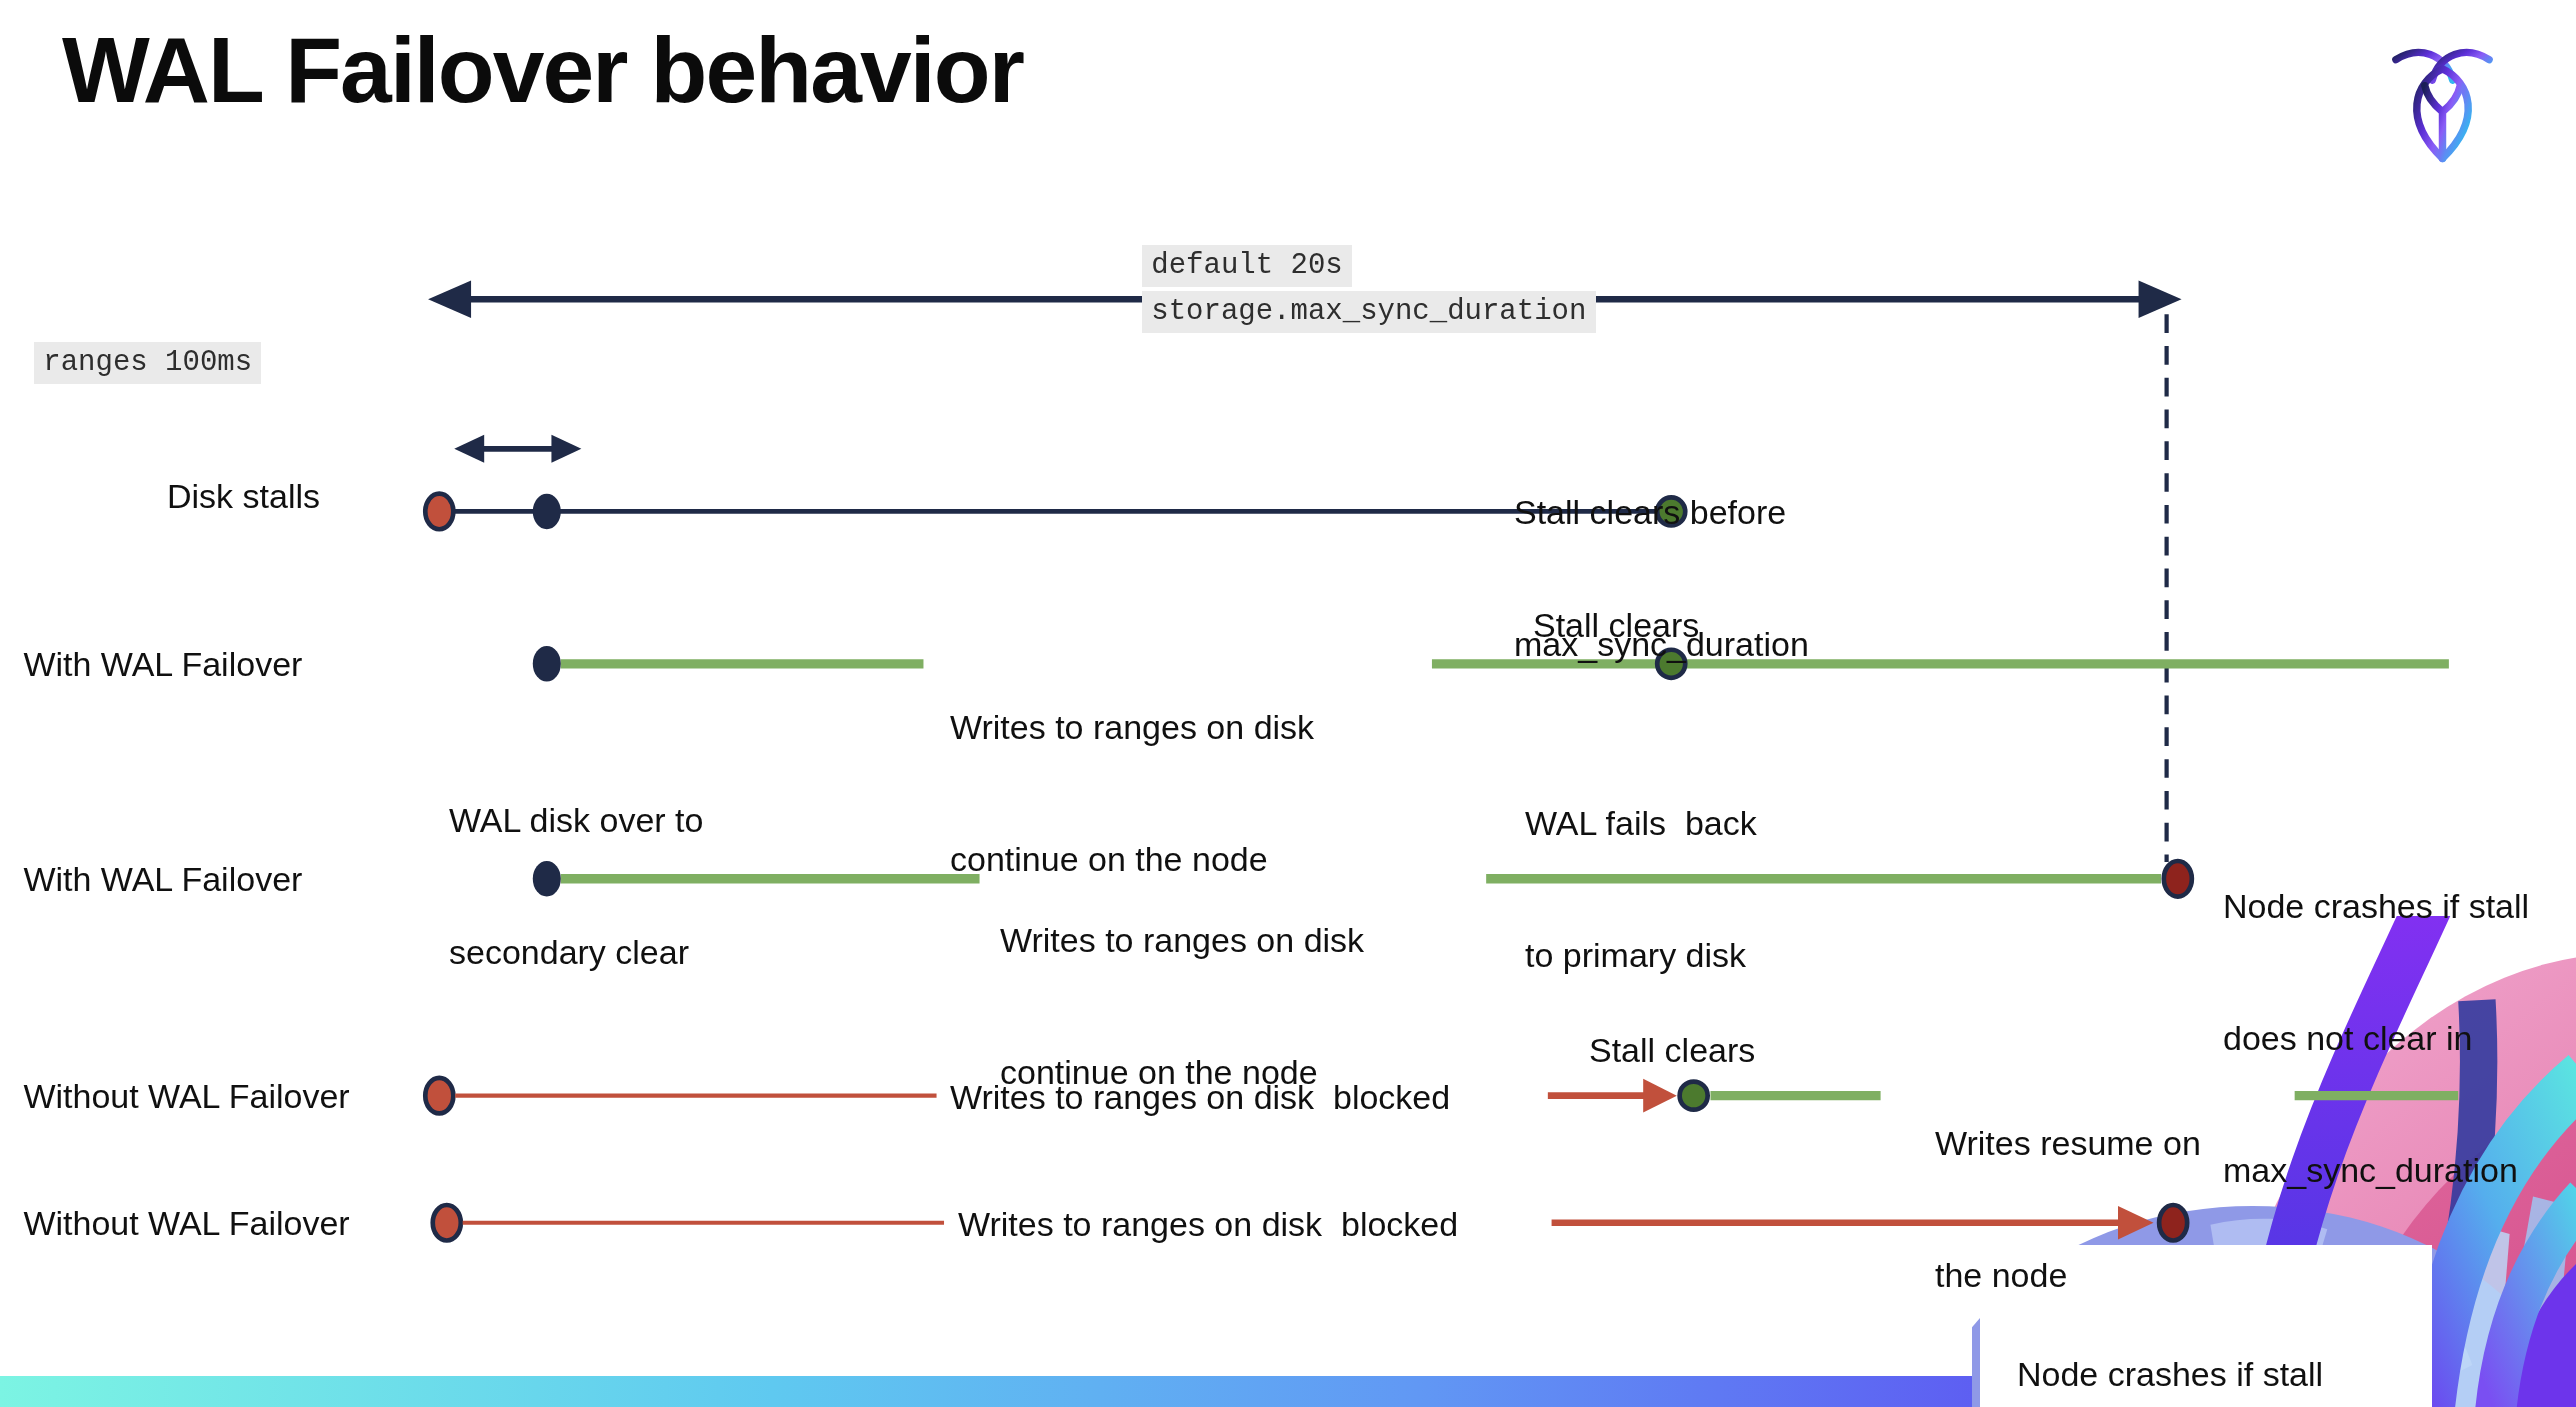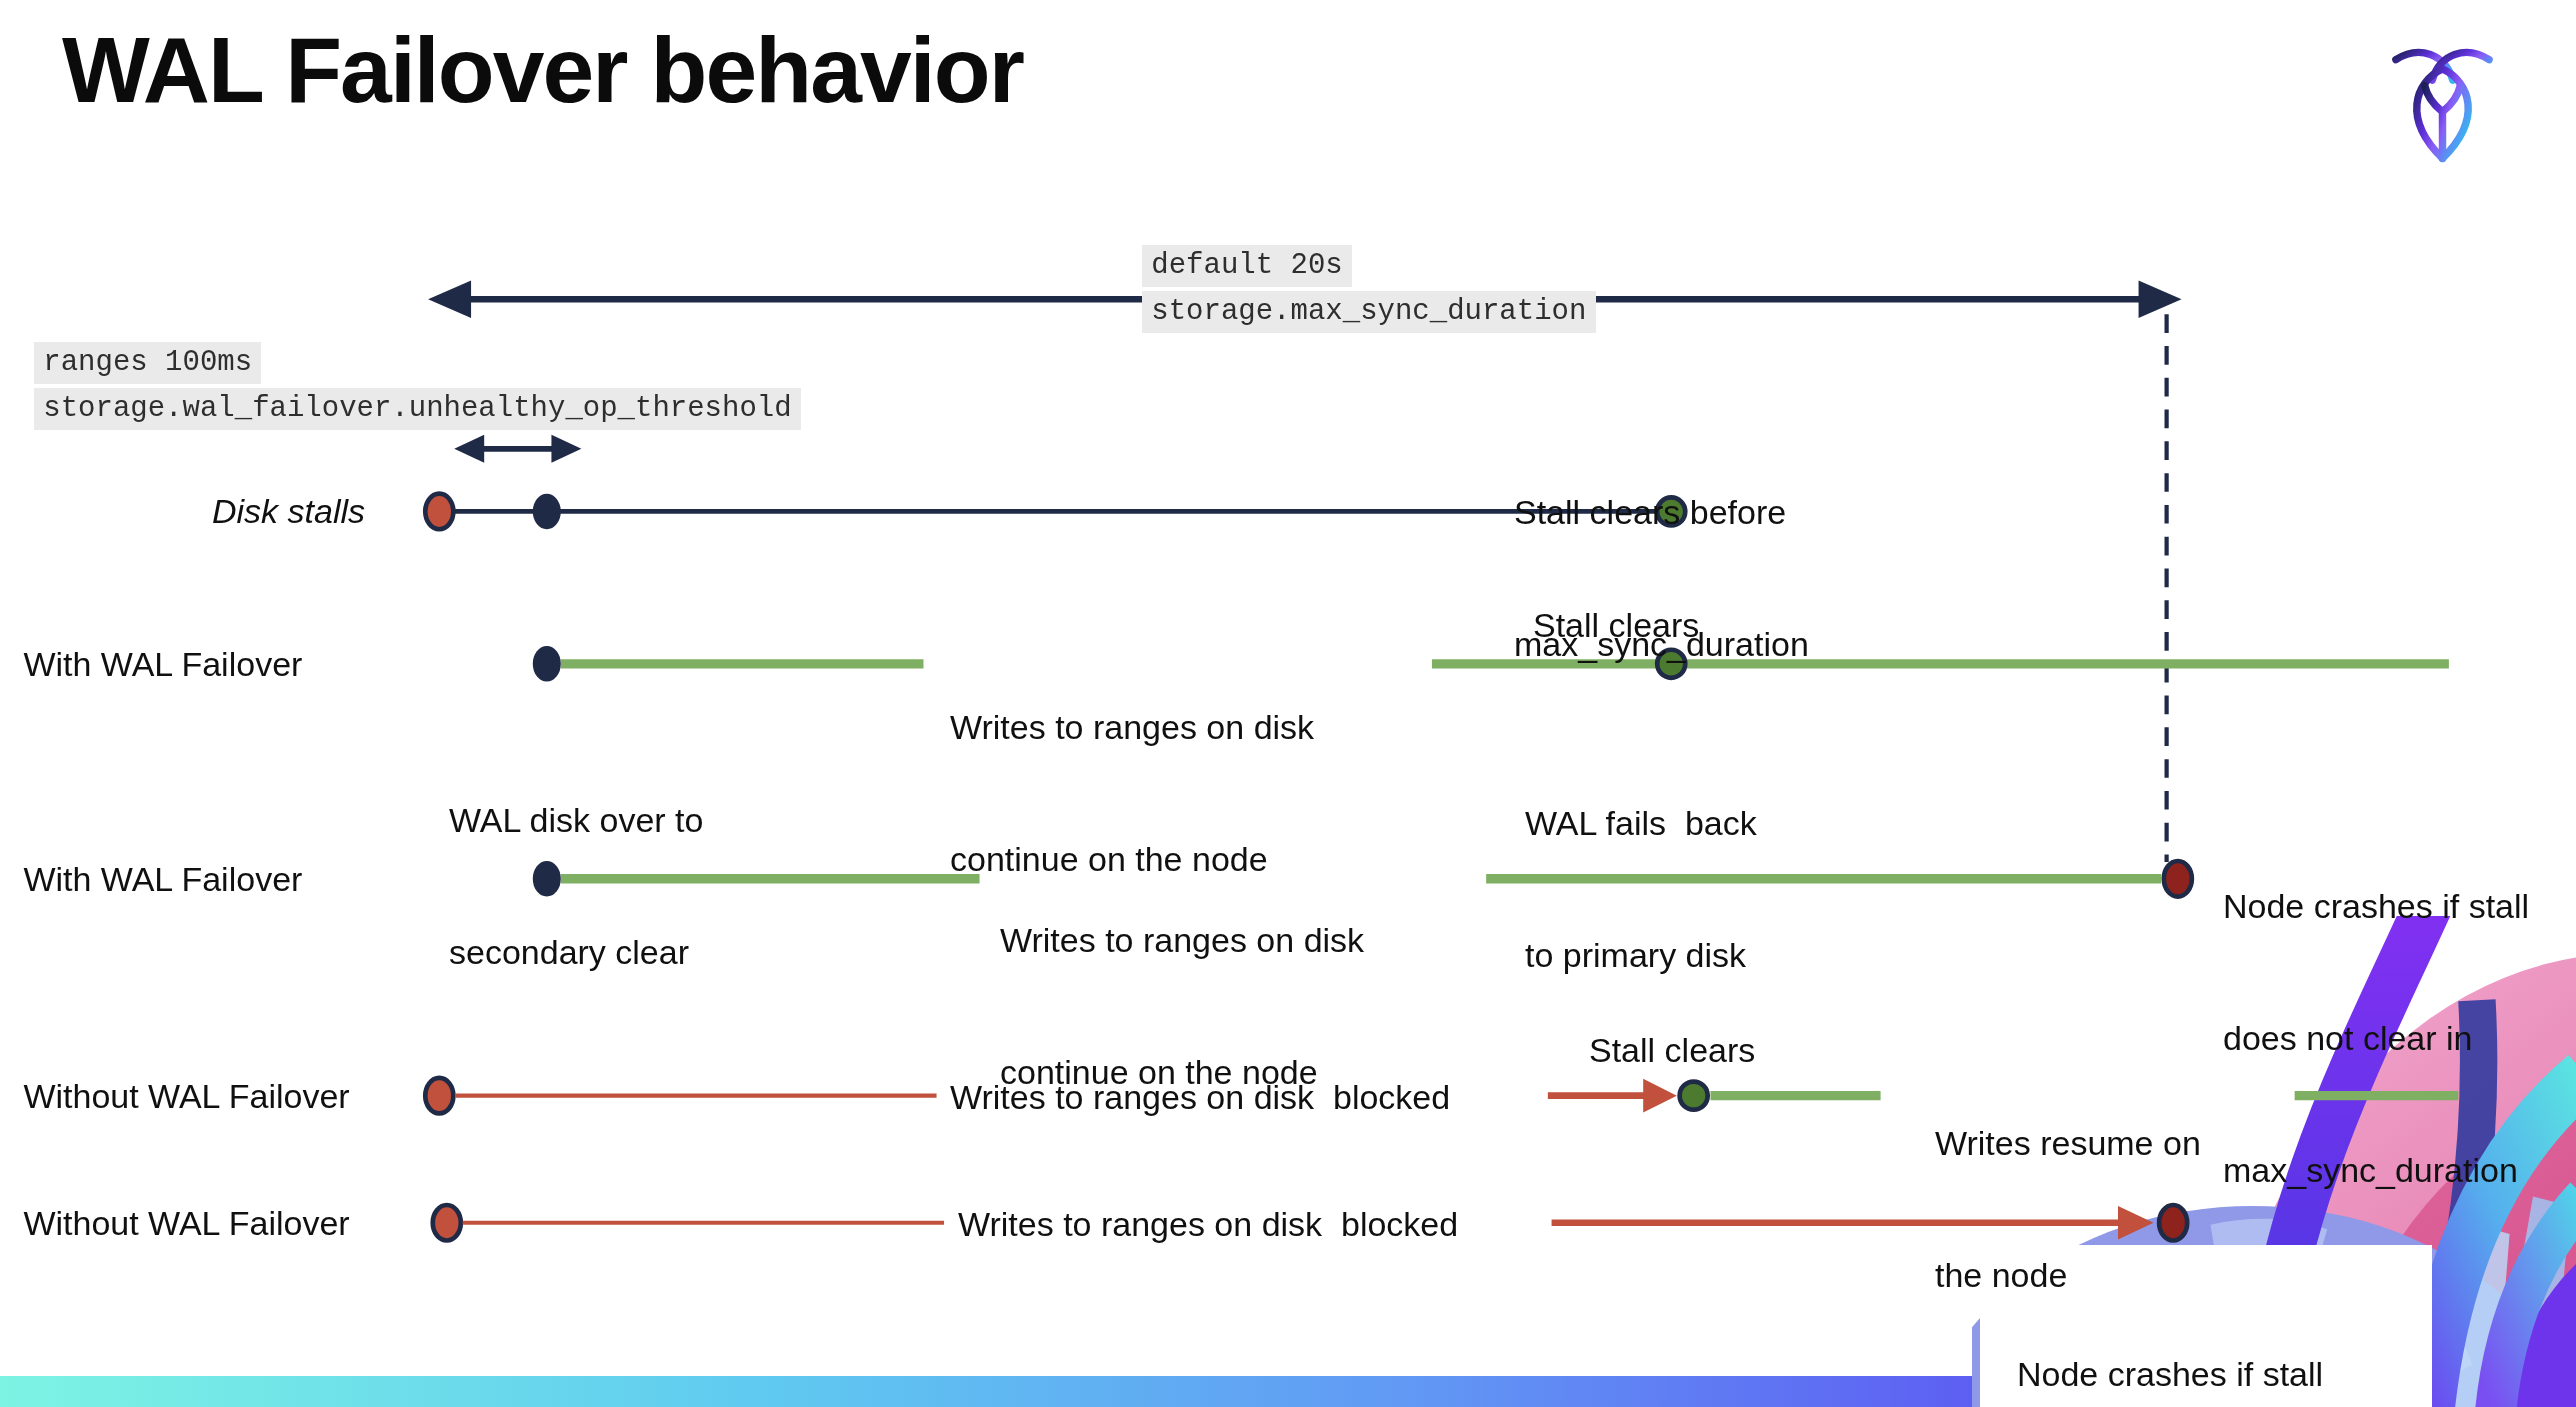--- a/index.html
+++ b/index.html
@@ -152,24 +152,23 @@
       <ellipse cx="2325" cy="1308" rx="15" ry="19" fill="var(--red-dark)" stroke="var(--navy)" stroke-width="5"></ellipse>
     </g>
   </svg>
 
   <div class="code" style="left:1142px;top:245px;">
     <div class="code-line">default 20s</div>
     <div class="code-line">storage.max_sync_duration</div>
   </div>
   <div class="code" style="left:34px;top:342px;">
     <div class="code-line">ranges 100ms</div>
-    <div class="code-line">storage.wal_failover.unhealthy_op_threshold</div>
-  </div>
-
-  <div class="row-label right" style="left:122px;top:491px;width:243px;text-align:right;font-style:italic;">Disk stalls</div>
+  </div>
+
+  <div class="row-label right" style="left:122px;top:476px;width:243px;text-align:center;">Disk stalls</div>
   <div class="row-label" style="left:23.4px;top:644px;">With WAL Failover</div>
   <div class="row-label" style="left:23.4px;top:859px;">With WAL Failover</div>
   <div class="row-label" style="left:23.4px;top:1076px;">Without WAL Failover</div>
   <div class="row-label" style="left:23.4px;top:1203px;">Without WAL Failover</div>
 
   <div class="ann center" style="left:1514px;top:402px;width:374px;">
     <div>Stall clears before</div>
     <div>max_sync_duration</div>
   </div>
 

